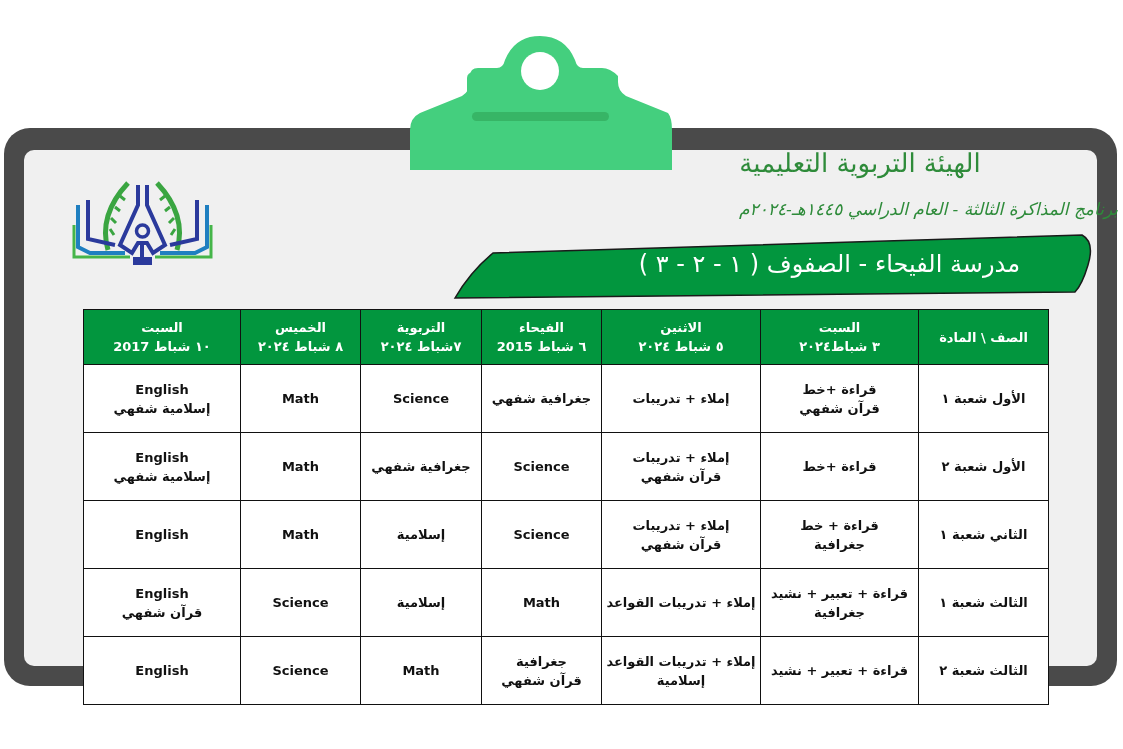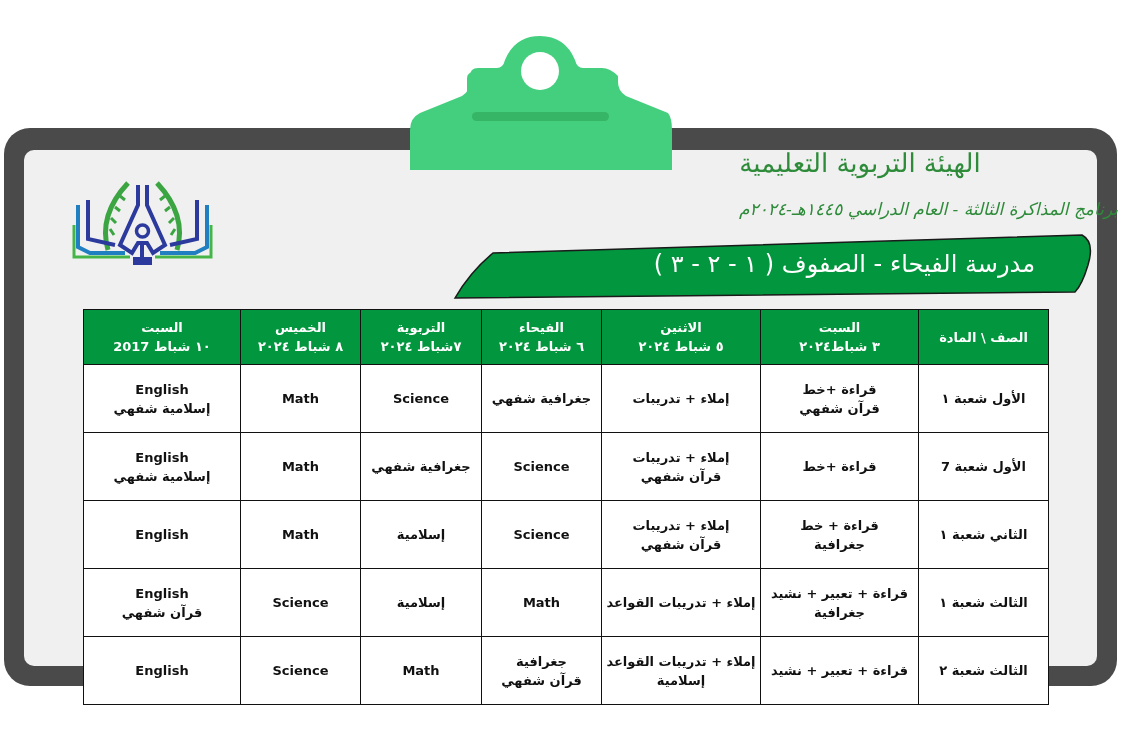--- a/index.html
+++ b/index.html
@@ -22,21 +22,21 @@
     color:#2e8b3a; font-family:"DejaVu Serif", serif; font-size:26px; 
     direction:rtl;
   }
   .title2 {
     position:absolute; left:628px; top:199px; width:490px; text-align:right;
     color:#2e8b3a; font-family:"DejaVu Serif", serif; font-size:17px; font-style:italic;
     direction:rtl; white-space:nowrap;
   }
   .banner { position:absolute; left:450px; top:230px; width:650px; height:75px; }
   .banner-text {
-    position:absolute; left:575px; top:250px; width:460px; text-align:right;
+    position:absolute; left:560px; top:250px; width:460px; text-align:right;
     color:#ffffff; font-size:24px; direction:rtl; white-space:nowrap;
   }
   table.sched {
     position:absolute; left:83px; top:309px; width:965px; height:396px;
     border-collapse:collapse; direction:rtl; table-layout:fixed;
     font-family:"DejaVu Sans", sans-serif;
   }
   table.sched th, table.sched td {
     border:1.5px solid #111; text-align:center; vertical-align:middle; padding:0 4px;
     font-size:13px; font-weight:bold; line-height:19px;
@@ -99,21 +99,21 @@
       <th>
           <span class="line">السبت</span>
           <span class="line">٣ شباط٢٠٢٤</span>
         </th>
       <th>
           <span class="line">الاثنين</span>
           <span class="line">٥ شباط ٢٠٢٤</span>
         </th>
       <th>
           <span class="line">الفيحاء</span>
-          <span class="line">٦ شباط ٢٠٢٤</span>
+          <span class="line">٦ شباط 2015</span>
         </th>
       <th>
           <span class="line">التربوية</span>
           <span class="line">٧شباط ٢٠٢٤</span>
         </th>
       <th>
           <span class="line">الخميس</span>
           <span class="line">٨ شباط ٢٠٢٤</span>
         </th>
       <th>
@@ -140,21 +140,21 @@
         </td>
       <td>
           <span class="line">Math</span>
         </td>
       <td>
           <span class="line">English</span>
           <span class="line">إسلامية شفهي</span>
         </td>
     </tr>
     <tr>
-      <td>الأول  شعبة 7</td>
+      <td>الأول  شعبة ٢</td>
       <td>
           <span class="line">قراءة +خط</span>
         </td>
       <td>
           <span class="line">إملاء + تدريبات</span>
           <span class="line">قرآن شفهي</span>
         </td>
       <td>
           <span class="line">Science</span>
         </td>

